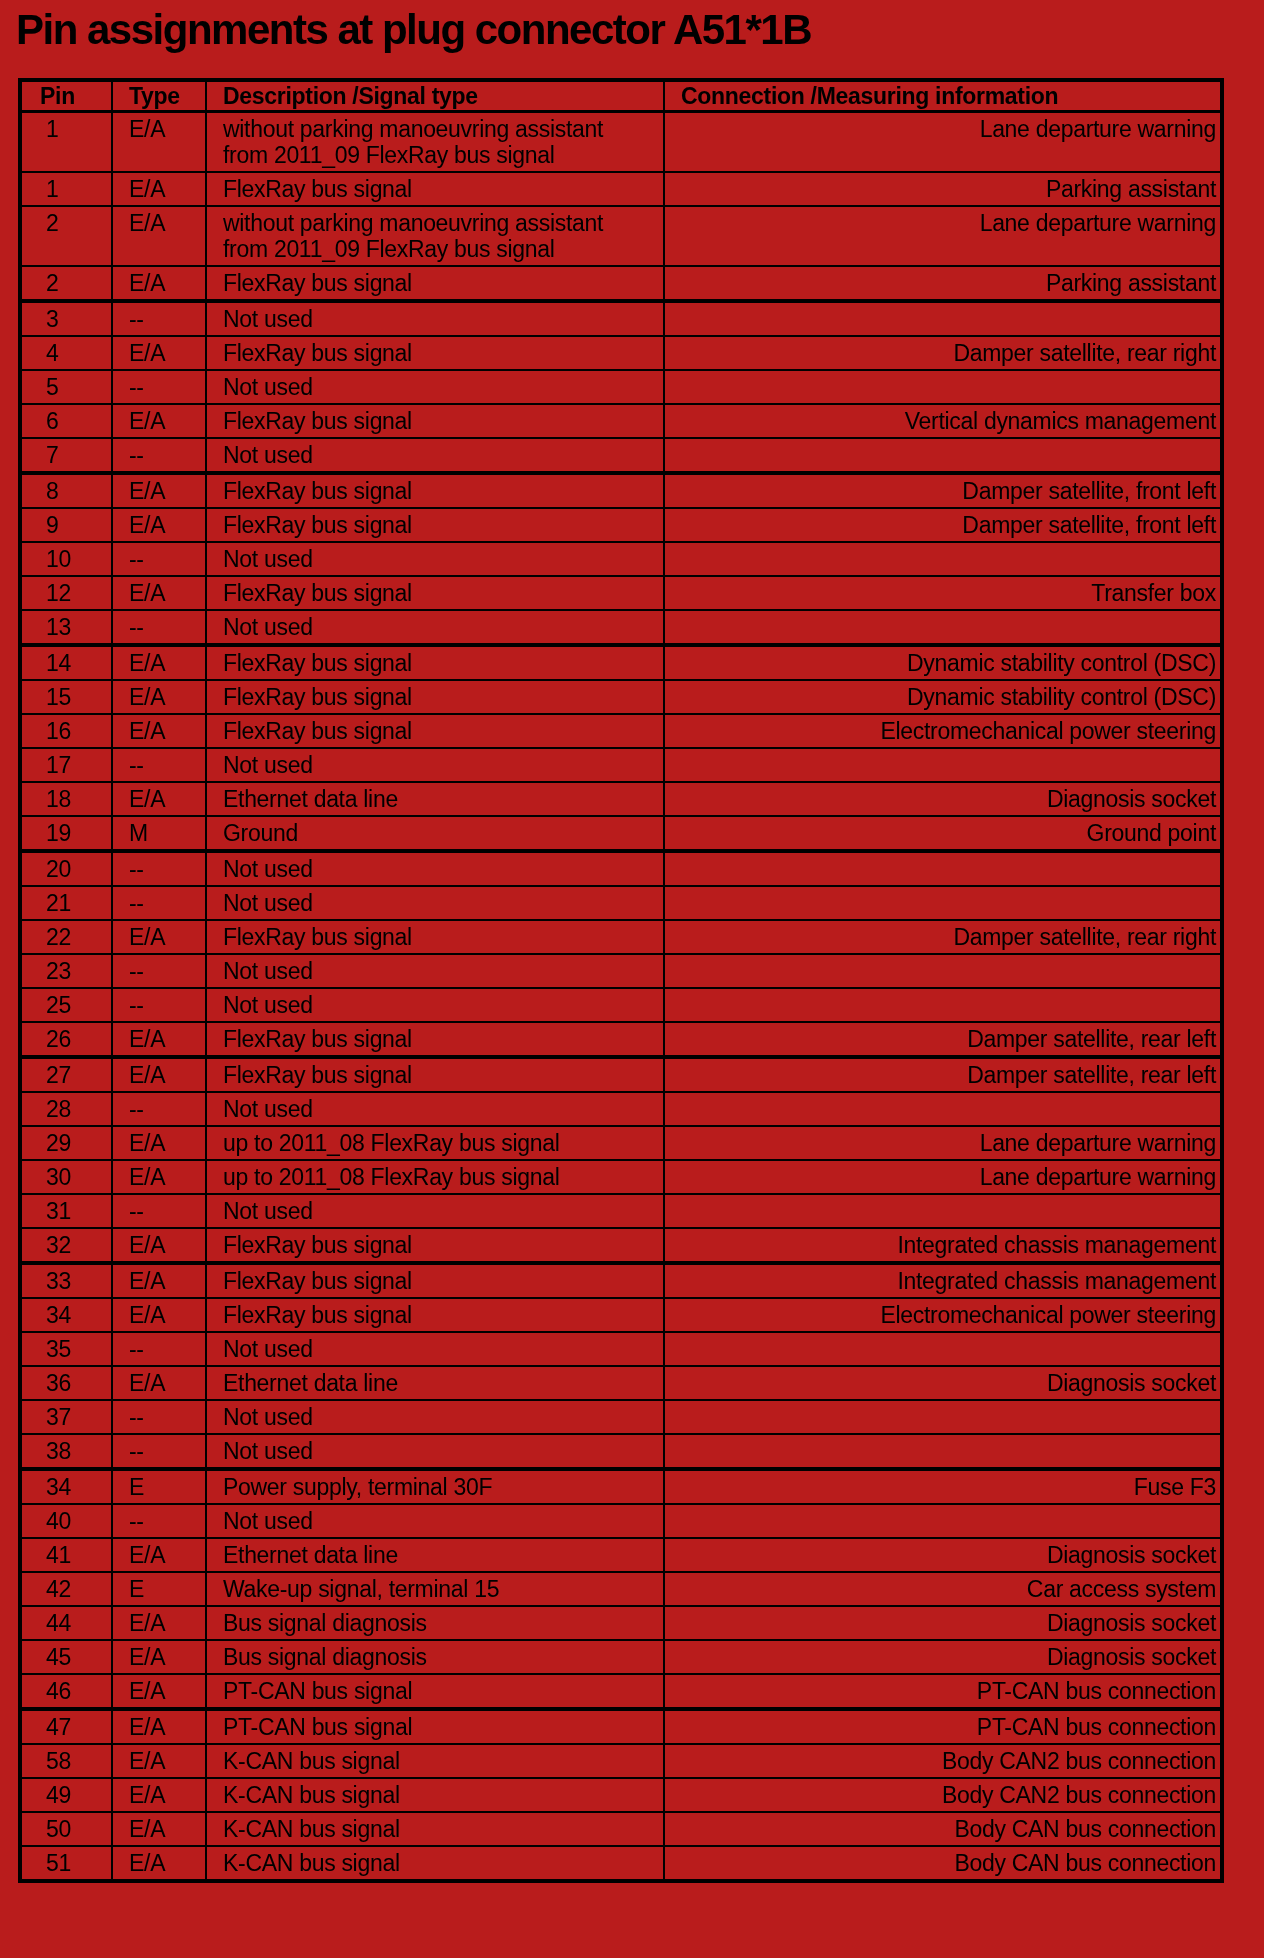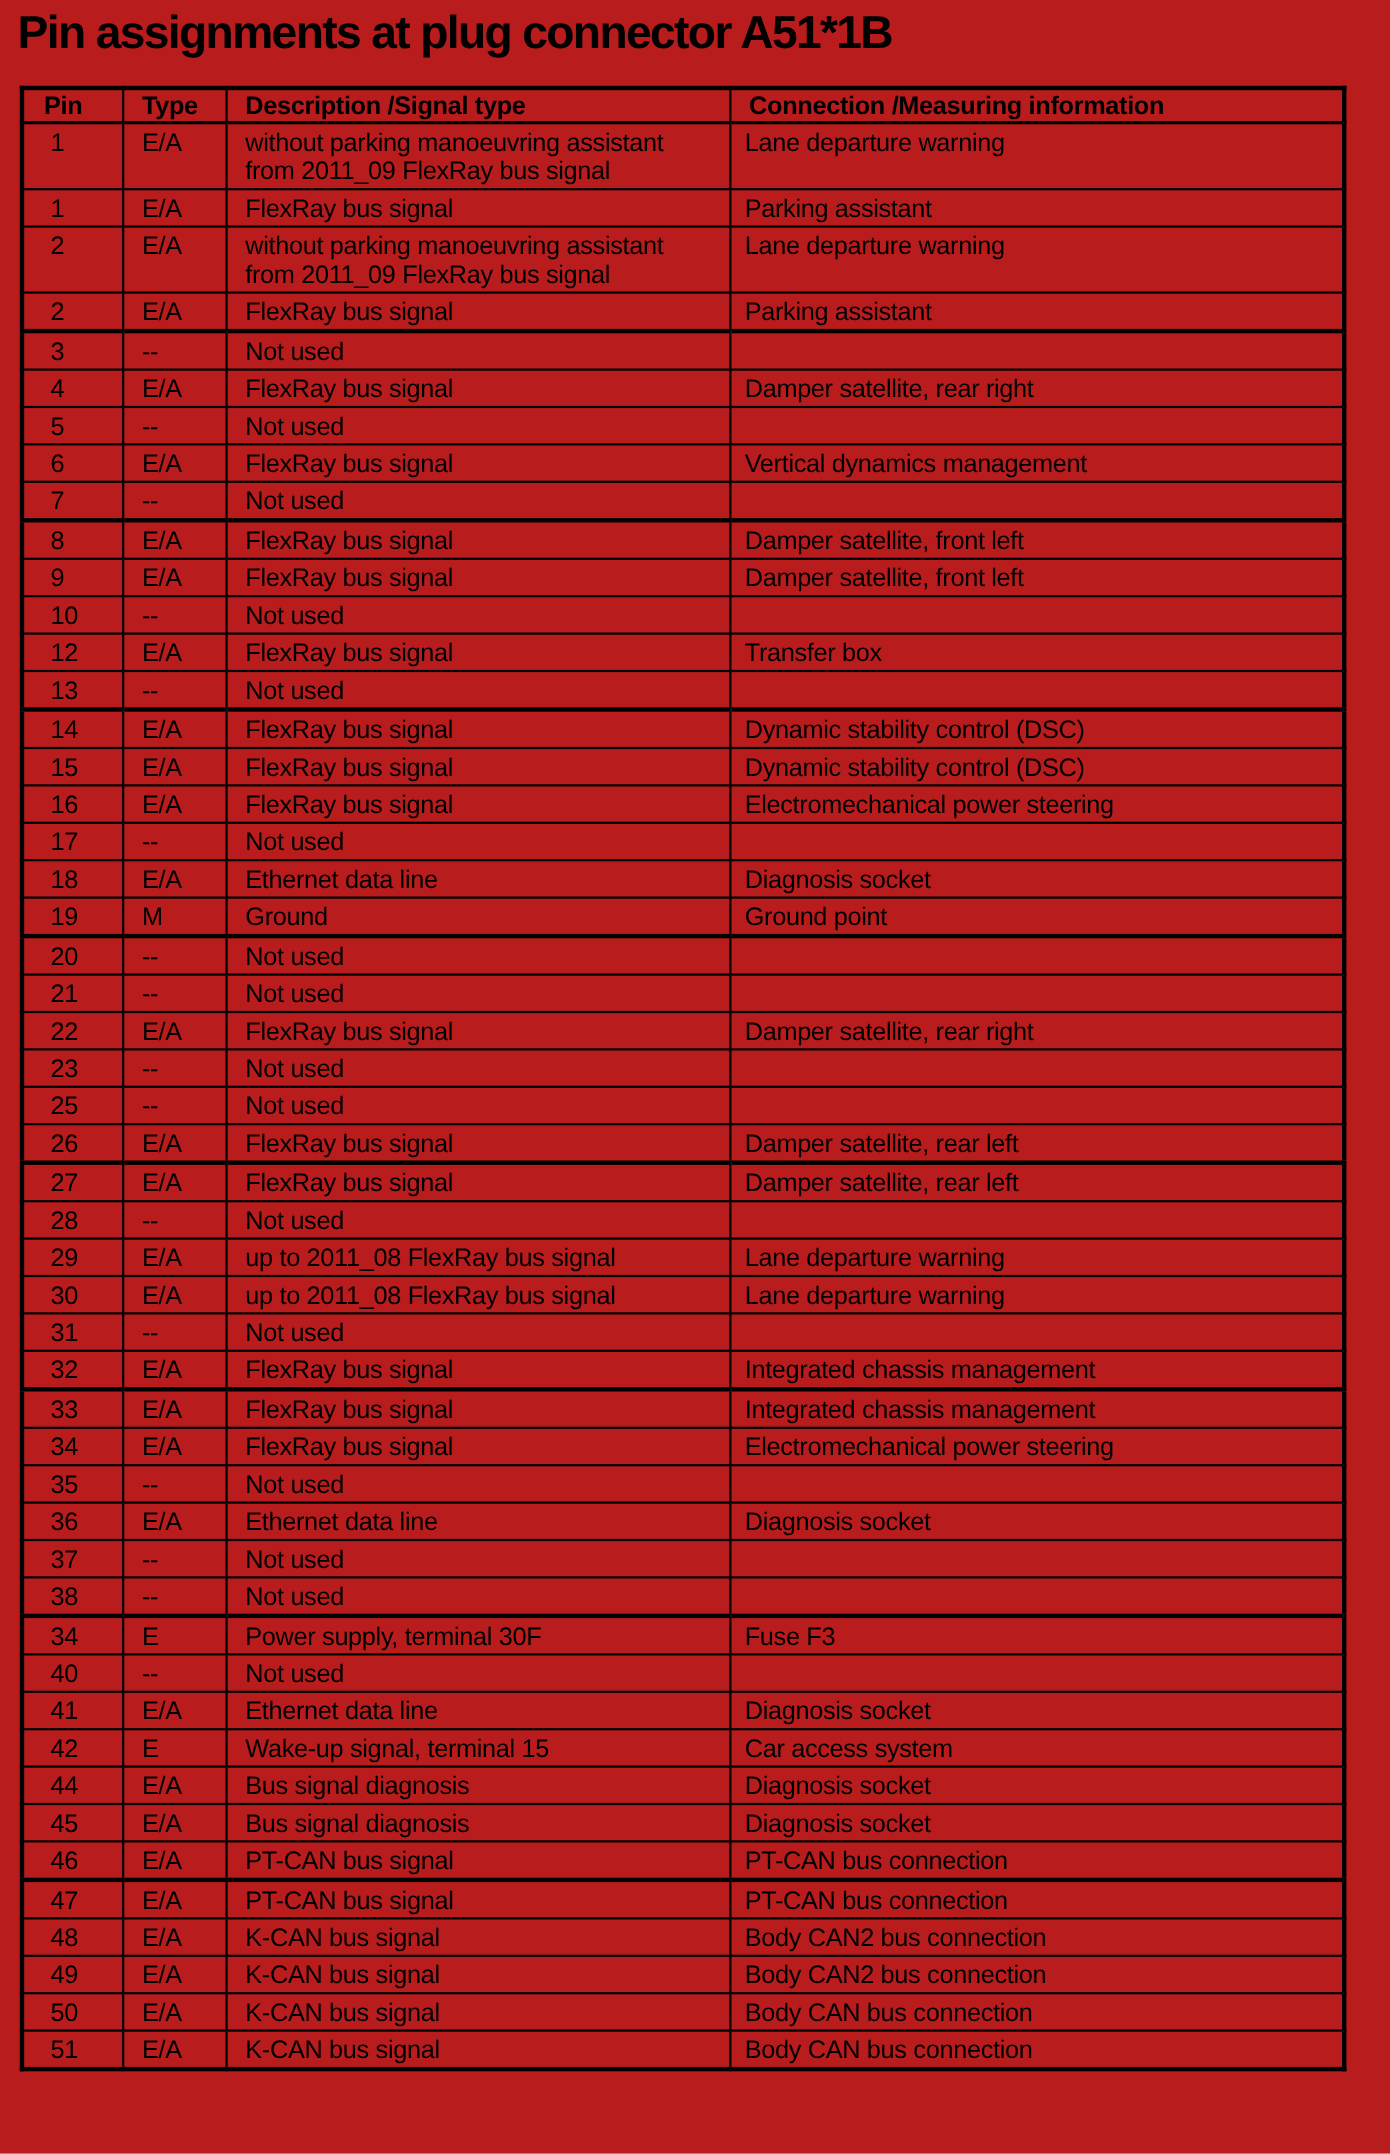--- a/index.html
+++ b/index.html
@@ -56,21 +56,21 @@
   }
   thead th.h-pin { padding-left: 18px; }
   tbody td {
     height: 26px;
     line-height: 26px;
     padding: 3px 4px 3px 16px;
     font-weight: 400;
   }
   td.pin-cell  { padding-left: 24px; }
   td.desc-cell { white-space: pre-line; }
-  td.conn-cell { padding-left: 12px; }
+  td.conn-cell { padding-left: 12px; text-align: right; }
   tr.thick-top td { border-top: 4px solid #000; }
 </style>
 </head>
 <body>
 
 <div class="page">
 
   <div class="title">Pin assignments at plug connector A51*1B</div>
 
   <table class="pin-table">
@@ -361,21 +361,21 @@
       <td class="desc-cell">PT-CAN bus signal</td>
       <td class="conn-cell">PT-CAN bus connection</td>
     </tr>
         <tr class="thick-top">
       <td class="pin-cell">47</td>
       <td class="type-cell">E/A</td>
       <td class="desc-cell">PT-CAN bus signal</td>
       <td class="conn-cell">PT-CAN bus connection</td>
     </tr>
         <tr>
-      <td class="pin-cell">48</td>
+      <td class="pin-cell">58</td>
       <td class="type-cell">E/A</td>
       <td class="desc-cell">K-CAN bus signal</td>
       <td class="conn-cell">Body CAN2 bus connection</td>
     </tr>
         <tr>
       <td class="pin-cell">49</td>
       <td class="type-cell">E/A</td>
       <td class="desc-cell">K-CAN bus signal</td>
       <td class="conn-cell">Body CAN2 bus connection</td>
     </tr>

